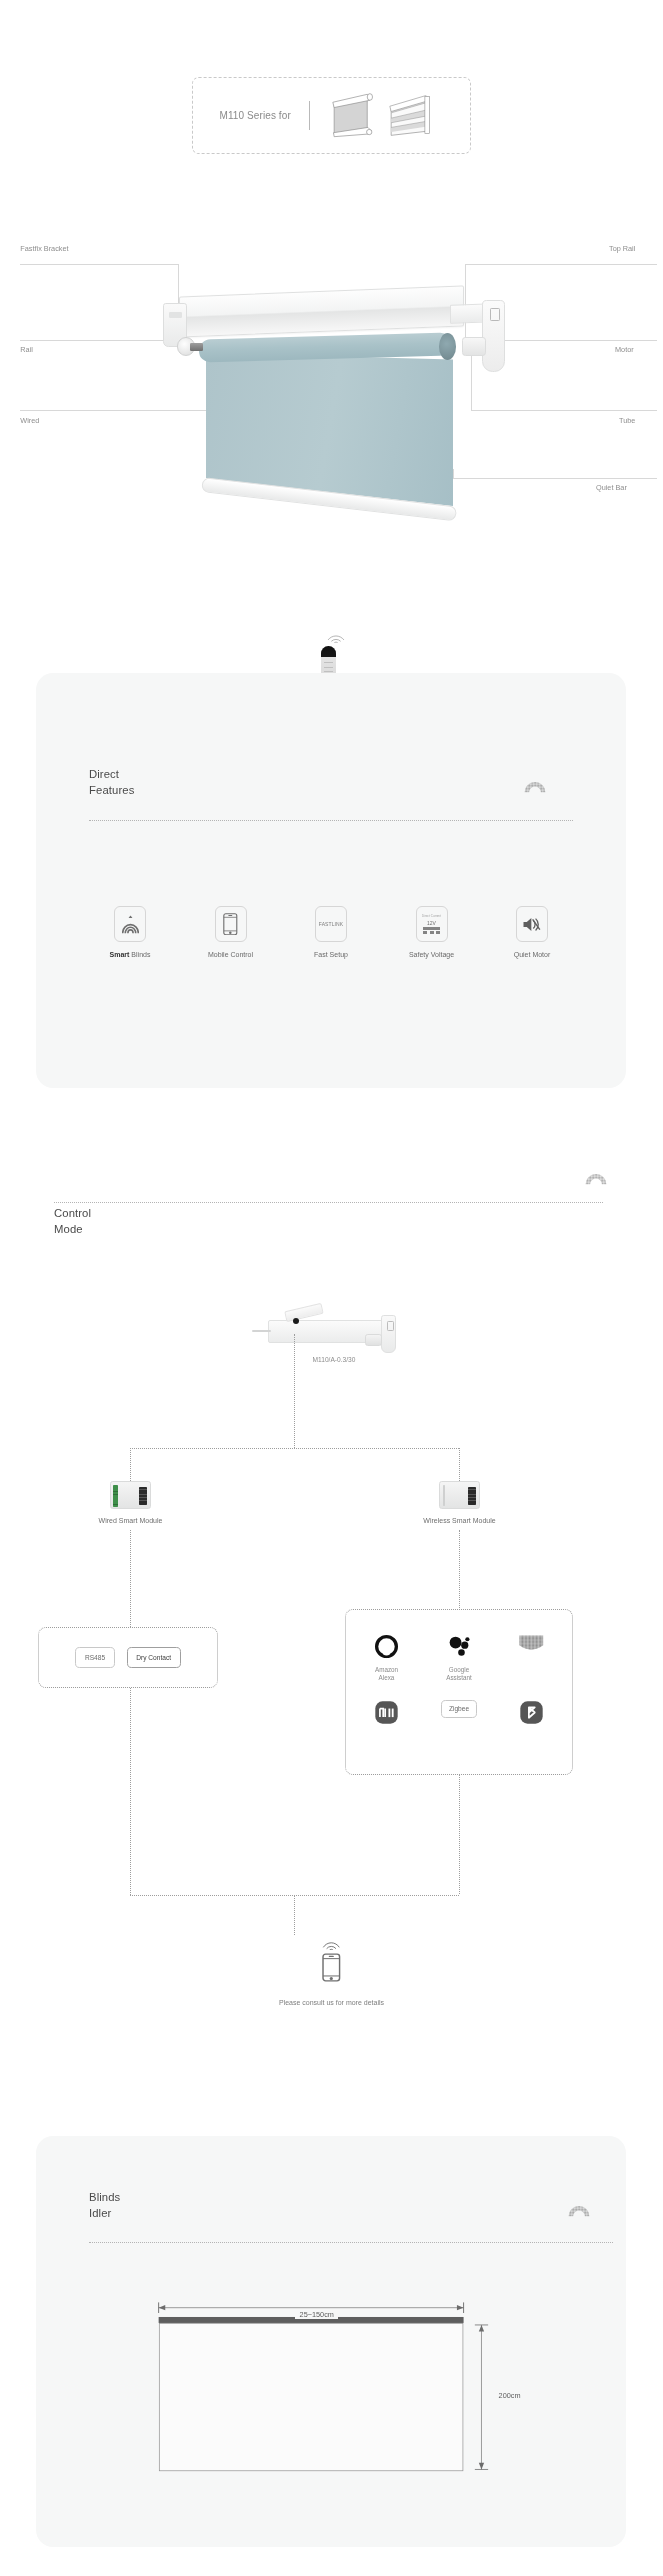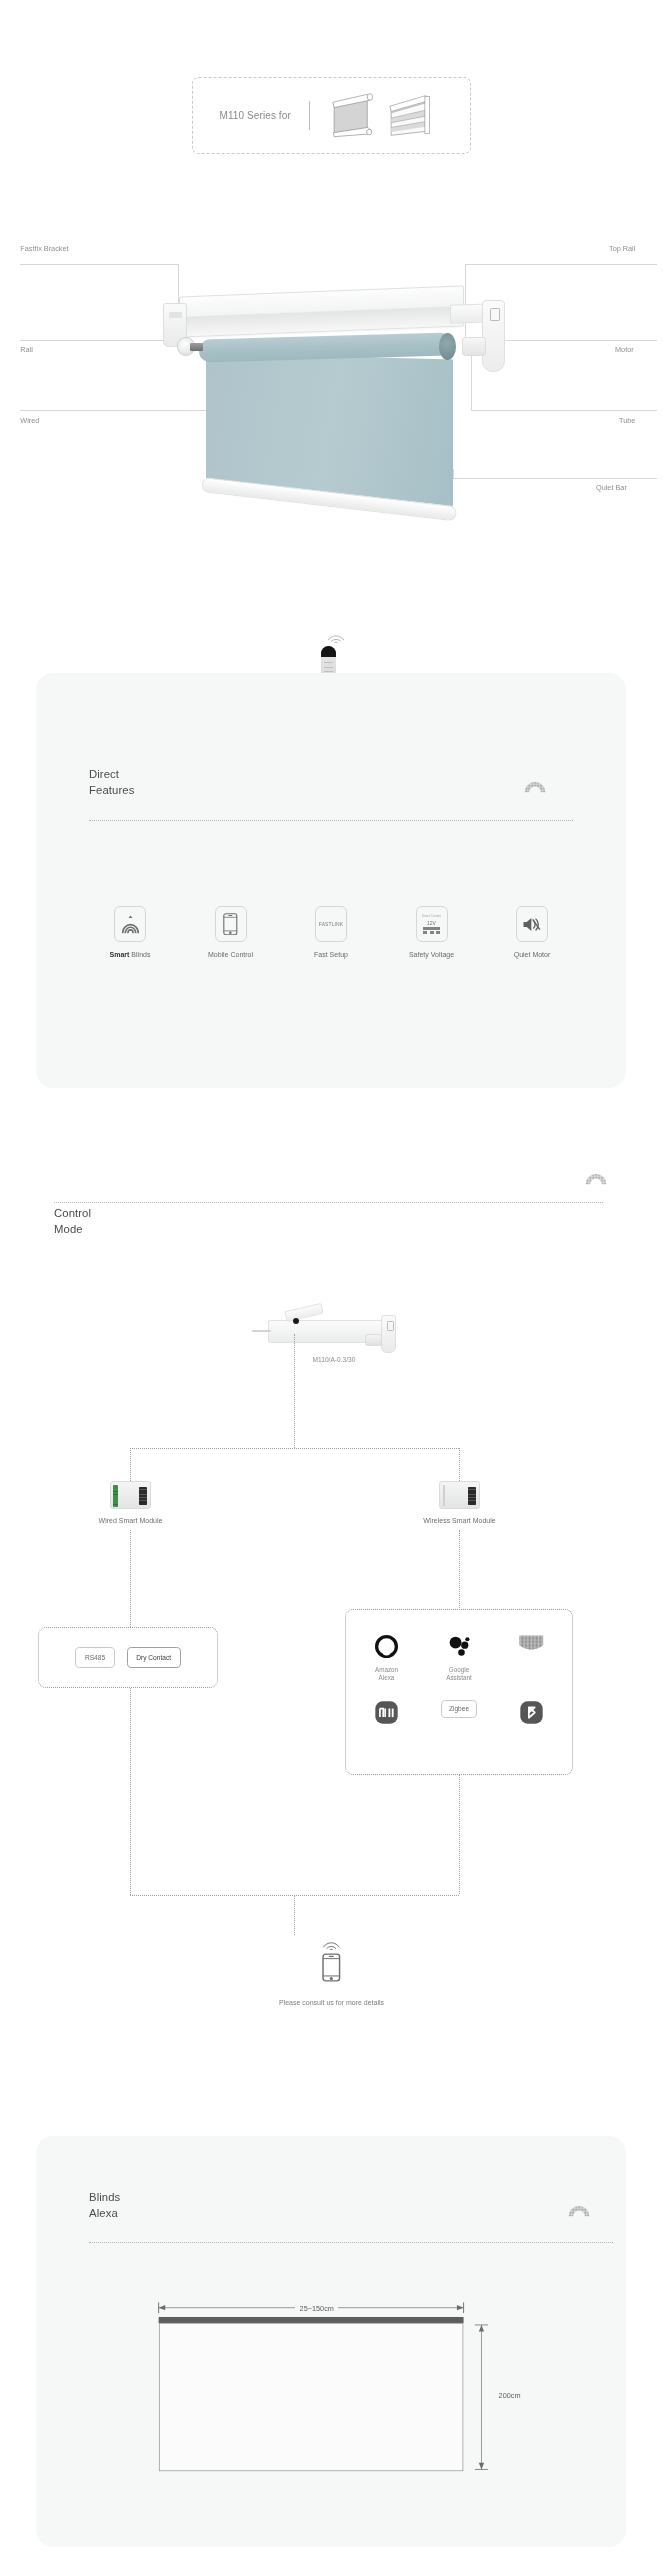--- a/index.html
+++ b/index.html
@@ -501,21 +501,21 @@
       <line x1="1.2" y1="27" x2="20.8" y2="27" stroke="#6f6f6f" stroke-width="1.2"></line>
       <rect x="8" y="3.2" width="6" height="1.5" rx=".7" fill="#6f6f6f"></rect>
       <circle cx="11" cy="30" r="1.9" fill="#6f6f6f"></circle>
     </svg>
     <div class="consult" style="top:696px;">Please consult us for more details</div>
   </div>
 
   <div class="card" style="top:2136px; height:411px;">
     <div class="sec-head" style="top:53px;">
       <div class="sec-title">Blinds</div>
-      <div class="sec-title">Alexa</div>
+      <div class="sec-title">Idler</div>
     </div>
     <svg class="logo-arch" style="left:531px; top:64px;" width="24" height="17" viewBox="0 0 36 26">
       <defs>
           <pattern id="dots4" width="2.3" height="2.3" patternUnits="userSpaceOnUse">
         <circle cx="1" cy="1" r=".82" fill="#4a4a4a"></circle>
           </pattern>
         </defs>
       <path d="M2,25 A16,16 0 0 1 34,25 L27,25 A9,9 0 0 0 9,25 Z" fill="url(#dots4)"></path>
     </svg>
     <div class="rule" style="top:106px; width:524px;"></div>
@@ -532,19 +532,19 @@
         <rect x="185" y="36" width="460" height="9" fill="#5e5e5e"></rect>
 
         <rect x="186" y="46" width="458" height="222" fill="#fbfbfb" stroke="#8d8d8d" stroke-width="1"></rect>
 
         <line x1="672" y1="48" x2="672" y2="266" stroke="#6c6c6c" stroke-width="1"></line>
         <path d="M672,48 L668,58 L676,58 Z" fill="#6c6c6c"></path>
         <path d="M672,266 L668,256 L676,256 Z" fill="#6c6c6c"></path>
         <line x1="662" y1="48" x2="682" y2="48" stroke="#6c6c6c" stroke-width="1.2"></line>
         <line x1="662" y1="266" x2="682" y2="266" stroke="#6c6c6c" stroke-width="1.2"></line>
       </svg>
-      <div class="dim-text" style="left:259px; top:11px;">25~150cm</div>
+      <div class="dim-text" style="left:259px; top:17px;">25~150cm</div>
       <div class="dim-text" style="left:458px; top:98px;">200cm</div>
     </div>
   </div>
 
 </div>
 
 
 </body></html>

